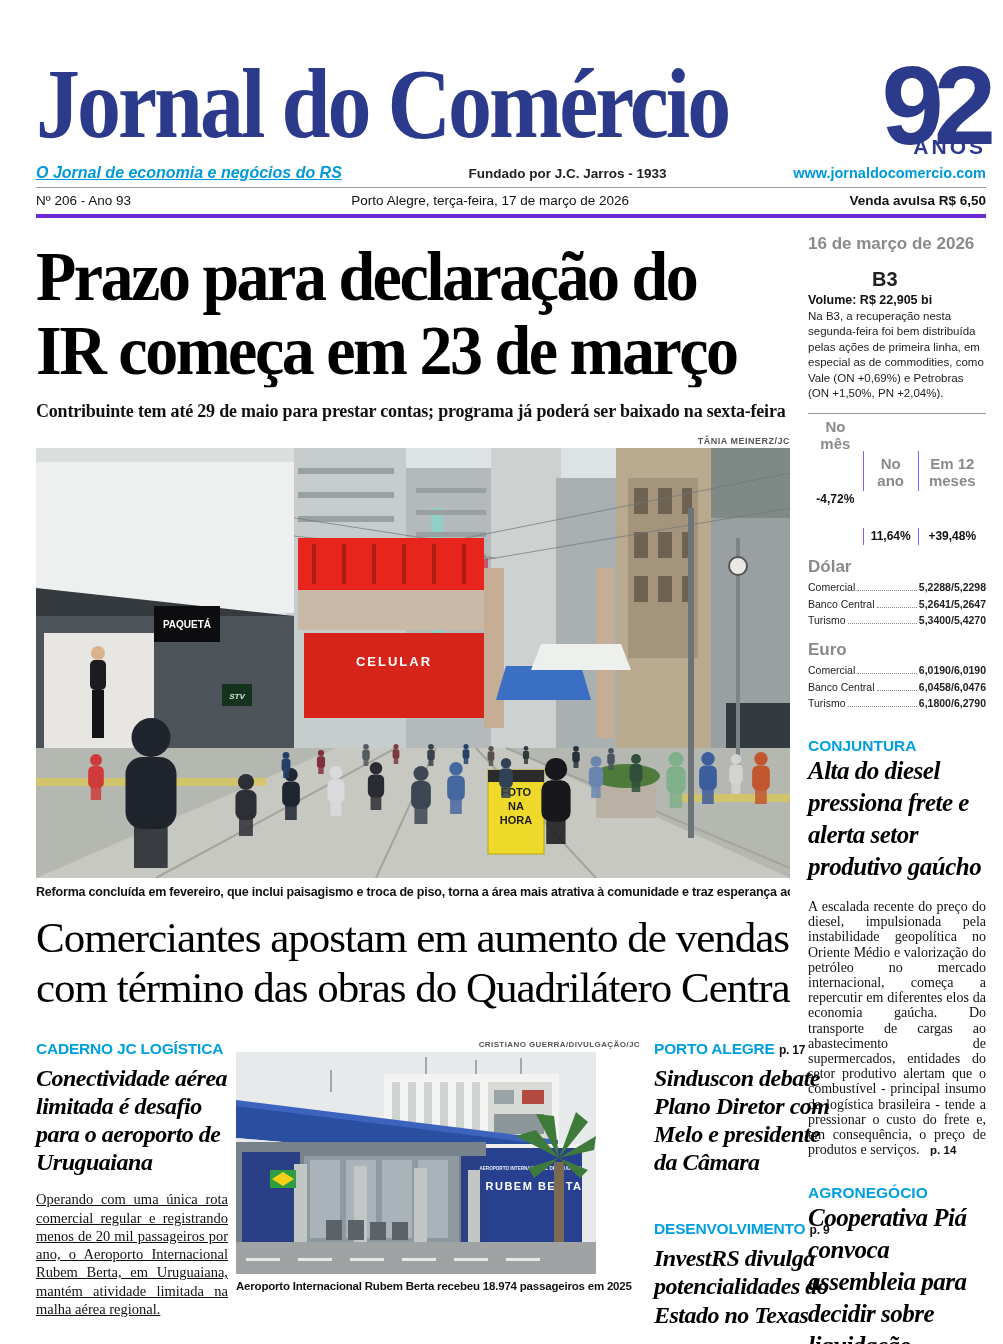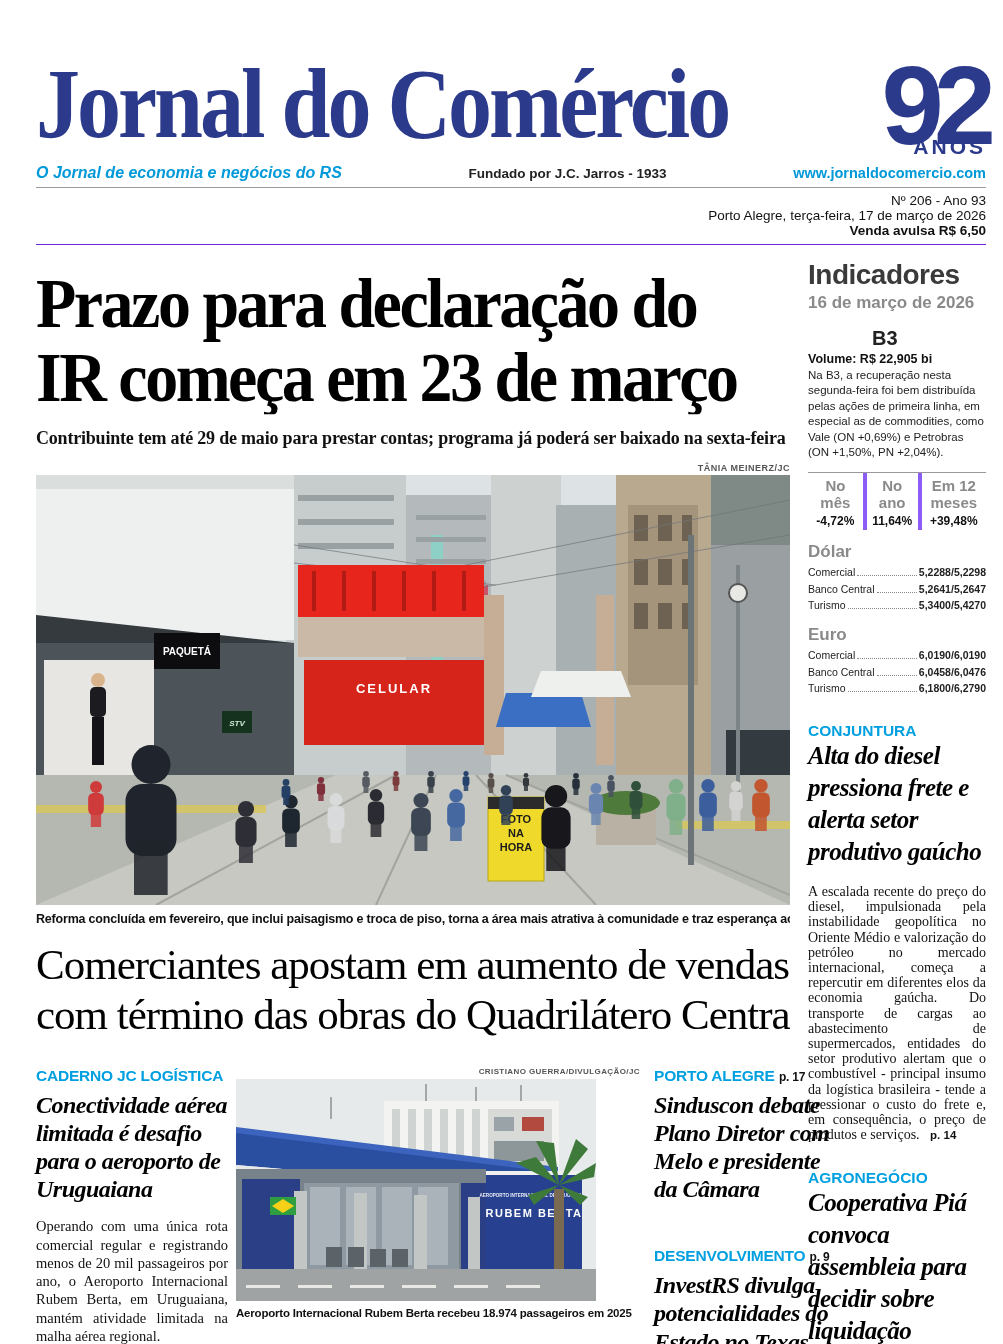--- a/index.html
+++ b/index.html
@@ -13,25 +13,25 @@
   .mast-title{
     font-family:"Liberation Serif",serif;font-weight:bold;color:#2c3a8c;
     font-size:88px;letter-spacing:-3px;line-height:1;white-space:nowrap;
     transform:scaleY(1.12);transform-origin:bottom left;
   }
   .mast-anniv{display:flex;flex-direction:column;align-items:flex-end;color:#2c3a8c;line-height:.72;}
   .mast-anniv .num{font-weight:bold;font-size:112px;letter-spacing:-10px;}
   .mast-anniv .lbl{font-weight:bold;font-size:21px;letter-spacing:3px;margin-top:-8px;}
   .tagrow{display:flex;justify-content:space-between;align-items:baseline;
     margin-top:10px;padding-bottom:5px;border-bottom:1px solid #9a9a9a;}
-  .tagline{color:#0099d9;font-style:italic;font-weight:bold;font-size:16px;}
+  .tagline{color:#0099d9;font-style:italic;font-weight:bold;font-size:16px;text-decoration:underline;}
   .founded{font-size:13.5px;font-weight:bold;color:#222;}
   .website{color:#0099d9;font-weight:bold;font-size:14.5px;text-decoration:none;}
   .edrow{display:flex;justify-content:space-between;align-items:flex-end;
-    padding:5px 0 6px;border-bottom:1px solid #6d28d9;font-size:13.5px;flex-direction:column;}
+    padding:5px 0 6px;border-bottom:4px solid #6d28d9;font-size:13.5px;}
   .edrow .mid{font-size:13.5px;}
   .edrow .right{font-weight:bold;}
   
   .mainwrap{display:flex;gap:18px;margin-top:14px;}
   .maincol{width:754px;flex:none;}
   .sidebar{flex:1;min-width:0;}
   
   .h1{
     font-family:"Liberation Serif",serif;font-weight:bold;color:#000;
     font-size:66px;line-height:1.05;letter-spacing:-2.5px;white-space:nowrap;overflow:hidden;
@@ -50,39 +50,39 @@
   
   .bottom{display:flex;gap:8px;margin-top:26px;}
   .bcol1{width:192px;flex:none;}
   .bcol2{width:404px;flex:none;}
   .bcol3{width:186px;flex:none;margin-left:6px;}
   .kicker{color:#00a0e0;font-weight:bold;font-size:15.5px;letter-spacing:-.2px;}
   .kicker .pref{color:#111;font-size:12px;font-weight:bold;}
   .ital-head{font-family:"Liberation Serif",serif;font-weight:bold;font-style:italic;
     font-size:24px;line-height:1.17;letter-spacing:-.5px;margin-top:6px;color:#000;}
   .body-serif{font-family:"Liberation Serif",serif;font-size:14.5px;line-height:1.26;
-    text-align:justify;margin-top:14px;color:#111;}
+    text-align:justify;margin-top:14px;color:#111;text-decoration:underline;}
   .airport-frame{width:360px;height:222px;overflow:hidden;background:#e9ebeb;margin-top:3px;}
   .sm-credit{font-size:8px;color:#555;font-weight:bold;letter-spacing:.4px;text-align:right;}
   .sm-caption{margin-top:6px;font-weight:bold;font-size:11.5px;letter-spacing:-.2px;white-space:nowrap;}
   
   .ind-title{font-size:28px;font-weight:bold;color:#3a3a3a;letter-spacing:-.5px;}
   .ind-date{font-size:17px;font-weight:bold;color:#8a8a8a;margin-top:2px;}
   .b3-label{font-size:20px;font-weight:bold;color:#222;margin:14px 0 2px 64px;}
   .b3-row{display:flex;gap:8px;}
   .b3-left{width:56px;flex:none;text-align:center;}
   .b3-var{color:#1b72b8;font-weight:bold;font-size:21px;letter-spacing:-1px;margin-top:6px;}
   .b3-right{flex:1;min-width:0;}
   .b3-vol{font-size:12.5px;font-weight:bold;color:#111;}
   .b3-sum{font-size:11.5px;line-height:1.34;color:#222;margin-top:2px;}
   .ind-table{margin-top:12px;border-top:1px solid #999;display:grid;grid-template-columns:1fr 1fr 1.25fr;}
   .ind-table .c{padding:4px 2px 2px;text-align:center;}
   .ind-table .hd{color:#8a8a8a;font-weight:bold;font-size:15px;}
   .ind-table .vl{font-weight:bold;font-size:12px;color:#111;padding-top:1px;}
-  .ind-table .bl{border-left:4px solid #8b5cf6;}
+  .ind-table .bl{border-left:1px solid #8b5cf6;margin-top:37px;}
   .fx-title{font-size:17px;font-weight:bold;color:#8a8a8a;margin:12px 0 2px;}
   .fx-row{display:flex;align-items:baseline;font-size:10.5px;color:#222;line-height:1.55;}
   .fx-row .lead{flex:1;border-bottom:1px dotted #888;margin:0 2px 3px;}
   .fx-row .val{font-weight:bold;}
   .side-kicker{color:#00a0e0;font-weight:bold;font-size:15.5px;margin-top:26px;}
   .side-head{font-family:"Liberation Serif",serif;font-weight:bold;font-style:italic;
     font-size:25px;line-height:1.28;letter-spacing:-.5px;color:#000;}
   .side-body{font-family:"Liberation Serif",serif;font-size:14px;line-height:1.08em;
     text-align:justify;color:#111;margin-top:16px;line-height:15.2px;}
   .pref-sans{font-family:"Liberation Sans",sans-serif;font-weight:bold;font-size:11.5px;white-space:nowrap;padding-left:7px;}
@@ -453,21 +453,20 @@
               <span class="pref">p. 9</span>
             </div>
             <div class="ital-head">InvestRS divulga potencialidades do Estado no Texas</div>
           </div>
         </div>
 
       </div>
     </div>
 
     <div class="sidebar">
-      <div class="ind-title">Indicadores</div>
       <div class="ind-date">16 de março de 2026</div>
 
       <div class="b3-label">B3</div>
       <div class="b3-row">
         <div class="b3-right">
           <div class="b3-vol">Volume: R$ 22,905 bi</div>
           <div class="b3-sum">Na B3, a recuperação nesta segunda-feira foi bem distribuída pelas ações de primeira linha, em especial as de commodities, como Vale (ON +0,69%) e Petrobras (ON +1,50%, PN +2,04%).</div>
         </div>
       </div>
 

